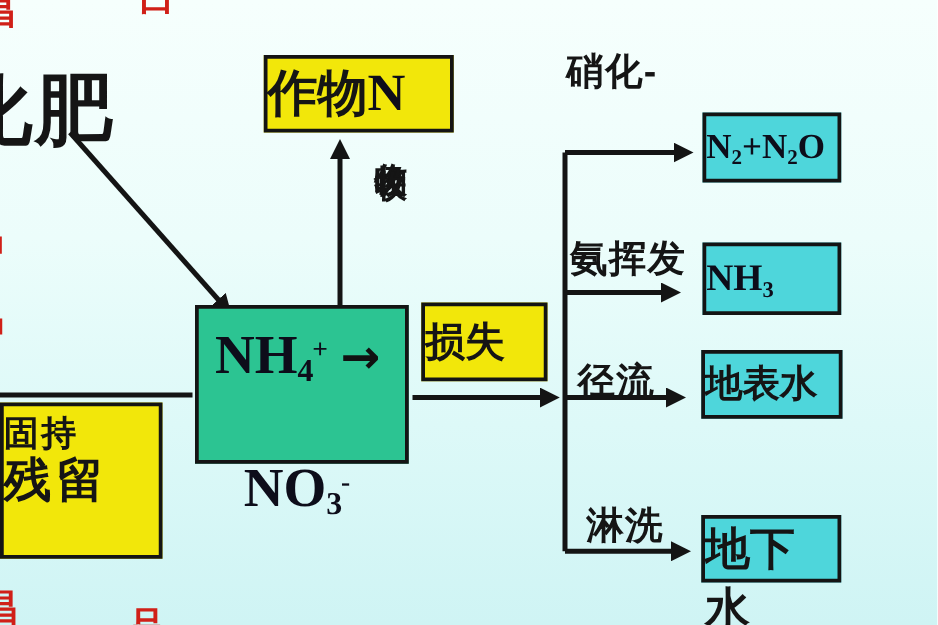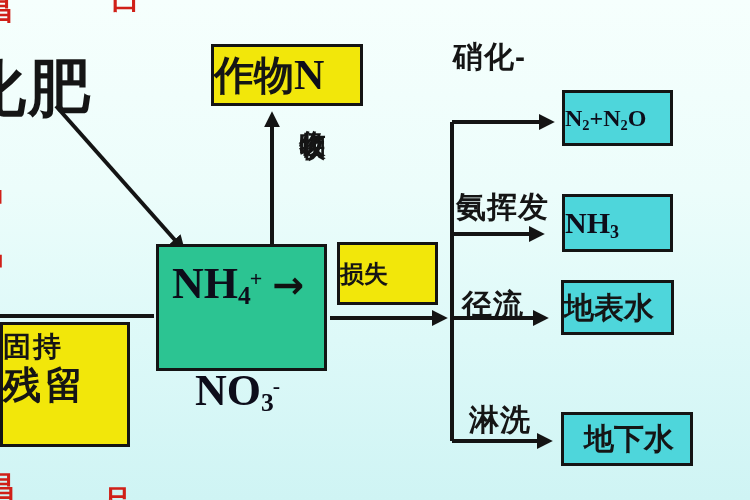--- a/index.html
+++ b/index.html
@@ -22,37 +22,37 @@
   .uptake-label{left:296px;top:109px;font-size:26px;writing-mode:vertical-rl;text-orientation:upright;letter-spacing:2px;}
 
   .pool-box{left:156px;top:244px;width:165px;height:116px;padding-top:5px;text-align:left;}
   .pool-line{font-size:44px;line-height:54px;white-space:nowrap;}
   .pool-line sub{font-size:0.58em;vertical-align:-0.25em;}
   .pool-line sup{font-size:0.5em;vertical-align:0.55em;margin-left:-1px;}
   .p1{padding-left:13px;}
   .p2{padding-left:36px;margin-top:36px;}
   .inner-arrow{font-family:"DejaVu Sans",sans-serif;font-size:38px;font-weight:bold;margin-left:10px;color:#111;}
 
-  .loss-box{left:337px;top:242px;width:95px;height:57px;font-size:24px;line-height:57px;}
+  .loss-box{left:337px;top:242px;width:95px;height:57px;font-size:32px;line-height:57px;}
   .retention-box{left:0px;top:322px;width:124px;height:113px;padding-top:6px;}
   .retention-box .r12{font-size:28px;line-height:31px;letter-spacing:2px;}
   .retention-box .r3{font-size:38px;line-height:46px;letter-spacing:4px;}
 
   .label{position:absolute;font-size:30px;letter-spacing:1px;}
   .nitrif1{left:453px;top:37px;text-align:center;}
   .nitrif2{left:453px;top:69px;}
   .volat{left:456px;top:187px;}
   .runoff{left:462px;top:285px;text-align:center;}
   .leach{left:469px;top:400px;}
 
-  .gas-box{left:562px;top:90px;width:105px;height:50px;font-size:24px;line-height:50px;}
+  .gas-box{left:562px;top:90px;width:105px;height:50px;font-size:28px;line-height:50px;}
   .gas-box sub,.nh3-box sub{font-size:0.6em;vertical-align:-0.3em;}
   .nh3-box{left:562px;top:194px;width:105px;height:52px;font-size:30px;line-height:52px;}
   .surface-box{left:561px;top:280px;width:107px;height:49px;font-size:30px;line-height:49px;}
-  .ground-box{left:561px;top:412px;width:106px;height:48px;font-size:30px;line-height:48px;padding-left:20px;}
+  .ground-box{left:561px;top:412px;width:106px;height:48px;font-size:36px;line-height:48px;}
 
   .arrows{position:absolute;left:0;top:0;pointer-events:none;}
 
   .wm{position:absolute;color:#d02018;font-weight:bold;font-family:"Liberation Serif","DejaVu Serif",serif;line-height:1;}
   .wm-a{left:-16px;top:-6px;font-size:30px;}
   .wm-b{left:110px;top:-17px;font-size:30px;}
   .wm-c{left:-22px;top:177px;font-size:28px;}
   .wm-d{left:-20px;top:243px;font-size:26px;}
   .wm-e{left:-14px;top:472px;font-size:30px;}
   .wm-f{left:103px;top:486px;font-size:30px;}

